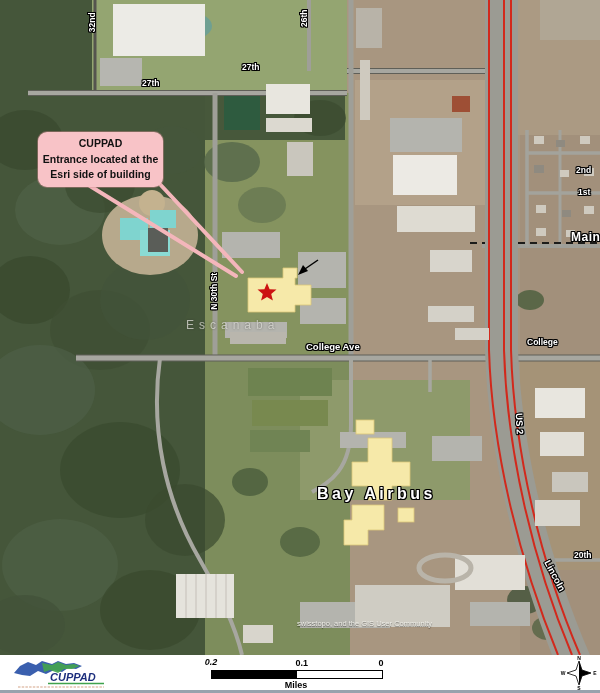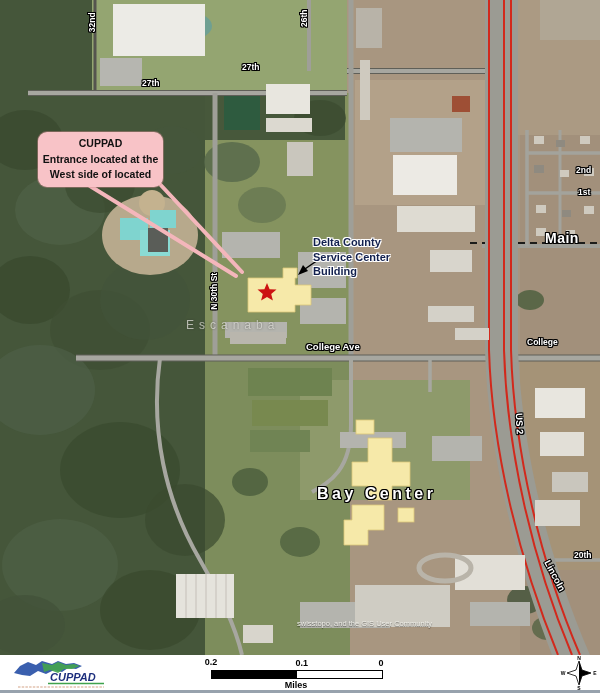--- a/index.html
+++ b/index.html
@@ -5,21 +5,21 @@
   html,body{margin:0;padding:0;background:#fff;}
   #page{position:relative;width:600px;height:693px;overflow:hidden;
         font-family:"Liberation Sans",sans-serif;background:#fff;}
   #map{position:absolute;left:0;top:0;width:600px;height:655px;overflow:hidden;}
   #basemap{position:absolute;left:0;top:0;}
   .lbl{position:absolute;font-weight:bold;color:#fff;white-space:nowrap;line-height:1;}
   .outline{text-shadow:-1px -1px 0 #000,1px -1px 0 #000,-1px 1px 0 #000,1px 1px 0 #000,
            0 -1px 0 #000,0 1px 0 #000,-1px 0 0 #000,1px 0 0 #000;}
   .sz8{font-size:8.5px;}
   .sz9{font-size:9.5px;}
-  .sz13{font-size:14px;letter-spacing:.5px;}
+  .sz13{font-size:12px;letter-spacing:.5px;margin-left:26px;}
   .rot-ccw{transform:rotate(-90deg);}
   .city{font-size:12px;letter-spacing:5px;color:rgba(228,228,222,.72);
         text-shadow:0 0 2px rgba(50,50,45,.55);font-weight:normal;text-align:center;}
   .campus{font-size:16px;letter-spacing:3.5px;}
   .navy-label{position:absolute;left:313px;top:235px;font-size:11px;font-weight:bold;
         color:#12204e;line-height:1.32;
         text-shadow:-1px -1px 0 #fff,1px -1px 0 #fff,-1px 1px 0 #fff,1px 1px 0 #fff,0 1px 0 #fff,0 -1px 0 #fff;}
   .callout{position:absolute;left:38px;top:132px;width:125px;height:55px;
         background:#f8c3c7;border-radius:9px;display:flex;flex-direction:column;
         justify-content:center;align-items:center;text-align:center;
@@ -197,31 +197,26 @@
 
       <g>
         <line x1="318" y1="260" x2="302" y2="271" stroke="#000" stroke-width="1.5"></line>
         <path d="M298,275 L308,271 L303,265 Z" fill="#000"></path>
       </g>
     </svg>
 
     <div class="callout">
       <div>CUPPAD</div>
       <div>Entrance located at the</div>
-      <div>West side of located</div>
+      <div>Esri side of building</div>
     </div>
 
-    <div class="navy-label">
-      <div>Delta County</div>
-      <div>Service Center</div>
-      <div>Building</div>
-    </div>
 
     <div class="lbl city" style="left:186px;top:319px;">Escanaba</div>
-    <div class="lbl outline campus" style="left:317px;top:486px;">Bay Center</div>
+    <div class="lbl outline campus" style="left:317px;top:486px;">Bay Airbus</div>
 
     <div class="lbl outline sz8 rot-ccw" style="left:82px;top:18px;">32nd</div>
     <div class="lbl outline sz8 rot-ccw" style="left:296px;top:14px;">26th</div>
     <div class="lbl outline sz8" style="left:142px;top:79px;">27th</div>
     <div class="lbl outline sz8" style="left:242px;top:63px;">27th</div>
     <div class="lbl outline sz8 rot-ccw" style="left:196px;top:287px;">N 30th St</div>
     <div class="lbl outline sz8" style="left:576px;top:146px;margin-top:20px;">2nd</div>
     <div class="lbl outline sz8" style="left:578px;top:188px;">1st</div>
     <div class="lbl outline sz13" style="left:545px;top:231px;">Main</div>
     <div class="lbl outline sz9" style="left:306px;top:342px;">College Ave</div>
@@ -238,21 +233,21 @@
   <div id="footer">
 
     <svg width="96" height="34" viewBox="0 0 96 34" style="position:absolute;left:12px;top:2px;">
       <path d="M2,16 L8,9 L16,5 L24,8 L30,4 L40,7 L46,4 L54,7 L62,6 L70,9 L64,12 L56,11 L50,15 L42,13 L34,17 L26,14 L18,19 L10,18 Z" fill="#3a5fae"></path>
       <path d="M30,6 L40,8 L46,5 L54,8 L62,7 L68,9 L60,12 L52,12 L46,16 L38,13 L32,15 Z" fill="#44a54e" opacity=".9"></path>
       <text x="38" y="24" font-family="Liberation Sans, sans-serif" font-size="11" font-weight="bold" font-style="italic" fill="#1c2e7d">CUPPAD</text>
       <line x1="36" y1="26.5" x2="92" y2="26.5" stroke="#3fa24c" stroke-width="1.6"></line>
       <line x1="6" y1="30" x2="92" y2="30" stroke="#b8693a" stroke-width="1.2" stroke-dasharray="2.5,1.2" opacity=".6"></line>
     </svg>
 
-    <div class="scale-num" style="left:199px;top:2px;">0.2</div>
+    <div class="scale-num" style="left:199px;top:2px;font-style:italic;">0.2</div>
     <div class="scale-num" style="left:284px;top:3px;text-align:right;">0.1</div>
     <div class="scale-num" style="left:369px;top:3px;">0</div>
     <div id="scalebar" style="top:15px;">
       <div class="half"></div>
     </div>
     <div id="miles" style="top:25px;">Miles</div>
 
     <svg width="38" height="34" viewBox="0 0 38 34" style="position:absolute;left:560px;top:1px;">
       <path d="M19,5 L22,14 L31,17 L22,20 L19,29 L16,20 L7,17 L16,14 Z" fill="#fff" stroke="#000" stroke-width="0.8"></path>
       <path d="M19,5 L22,14 L31,17 L22,20 L19,29 Z" fill="#000"></path>

